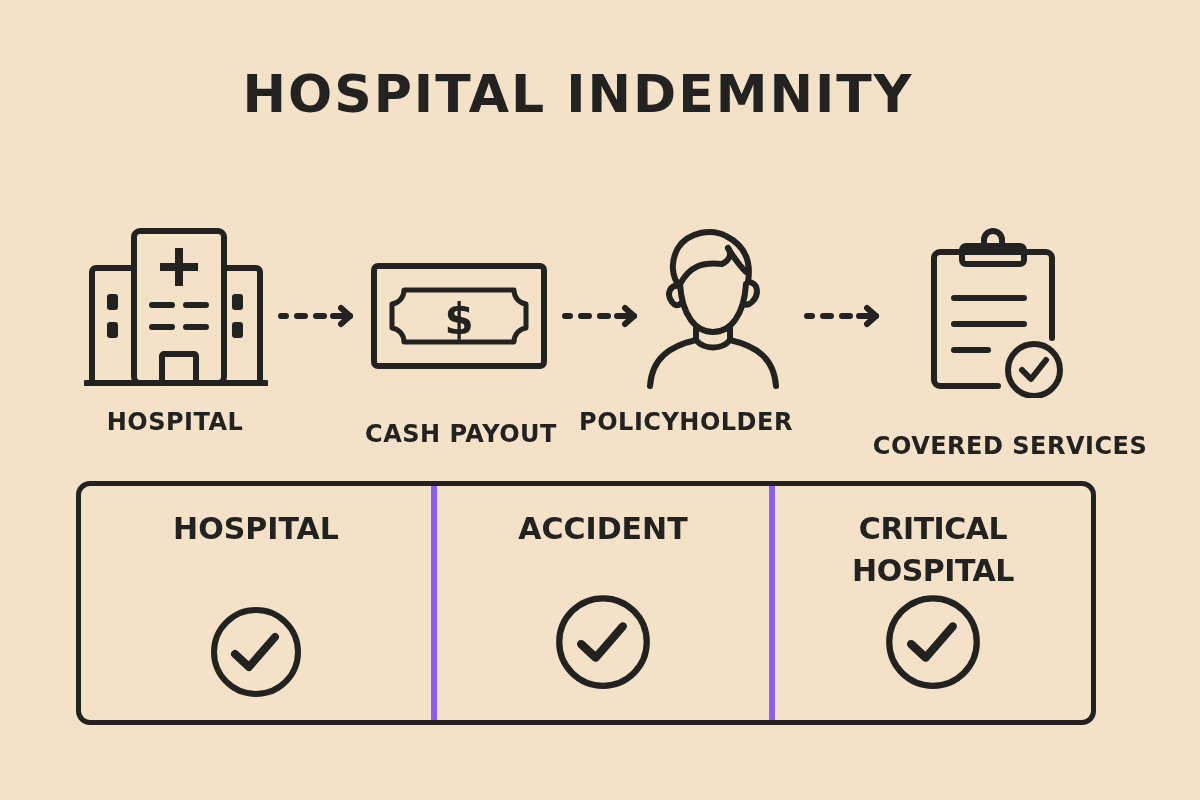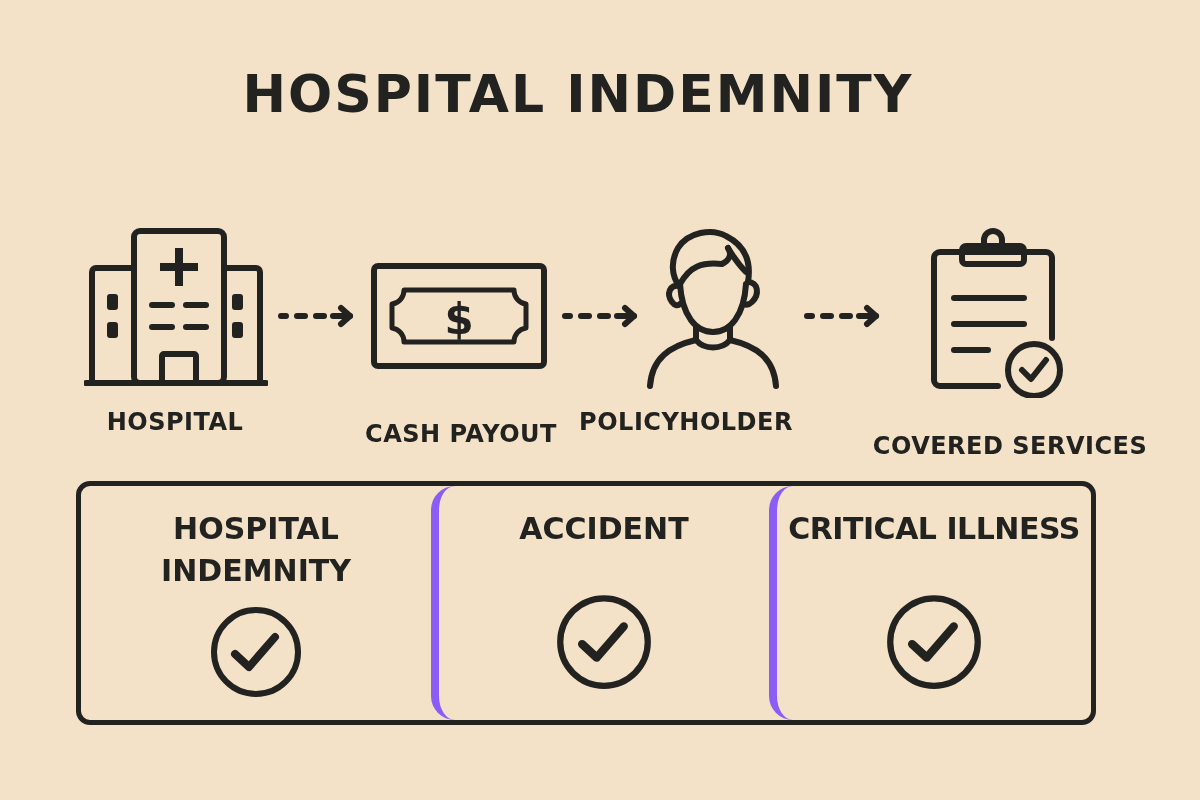--- a/index.html
+++ b/index.html
@@ -40,21 +40,21 @@
     border: 5px solid #222220;
     border-radius: 14px;
     display: flex;
   }
   .cell {
     flex: none;
     position: relative;
     box-sizing: border-box;
     height: 100%;
   }
-  .cell + .cell { border-left: 8px solid #8b5cf6; border-radius: 24px; }
+  .cell + .cell { border-left: 6px solid #8b5cf6; }
   .cell-title {
     position: absolute; left: 0; right: 0; top: 22px;
     text-align: center;
     font-weight: bold;
     font-size: 30px;
     line-height: 42px;
   }
   .cell-title span { display: block; }
   .check {
     position: absolute;
@@ -155,21 +155,20 @@
     <circle cx="106" cy="142" r="26" fill="#f3e2c7"></circle>
     <polyline points="94,142 103,151 118,132"></polyline>
   </svg>
 </div>
 <div class="label" style="left:1010px; top:408px;margin-top:24px;">COVERED SERVICES</div>
 
 <div class="table-box">
   <div class="cell" style="width:350px;">
     <div class="cell-title">
       <span>HOSPITAL</span>
-      <span>INDEMNITY</span>
     </div>
     <div class="check" style="top:118px;">
       <svg width="96" height="96" viewBox="0 0 96 96" fill="none" stroke="#222220" stroke-width="6" stroke-linecap="round" stroke-linejoin="round">
         <circle cx="48" cy="48" r="42"></circle>
         <polyline points="27,50 41,63 67,33" stroke-width="8"></polyline>
       </svg>
     </div>
   </div>
   <div class="cell" style="width:338px;">
     <div class="cell-title">
@@ -177,21 +176,21 @@
     </div>
     <div class="check" style="top:106px;">
       <svg width="100" height="100" viewBox="0 0 96 96" fill="none" stroke="#222220" stroke-width="6" stroke-linecap="round" stroke-linejoin="round">
         <circle cx="48" cy="48" r="42"></circle>
         <polyline points="27,50 41,63 67,33" stroke-width="8"></polyline>
       </svg>
     </div>
   </div>
   <div class="cell" style="width:322px;">
     <div class="cell-title" style="letter-spacing:-0.5px;">
-      <span>CRITICAL ILLNESS</span>
+      <span>CRITICAL HOSPITAL</span>
     </div>
     <div class="check" style="top:106px;">
       <svg width="100" height="100" viewBox="0 0 96 96" fill="none" stroke="#222220" stroke-width="6" stroke-linecap="round" stroke-linejoin="round">
         <circle cx="48" cy="48" r="42"></circle>
         <polyline points="27,50 41,63 67,33" stroke-width="8"></polyline>
       </svg>
     </div>
   </div>
 </div>
 

